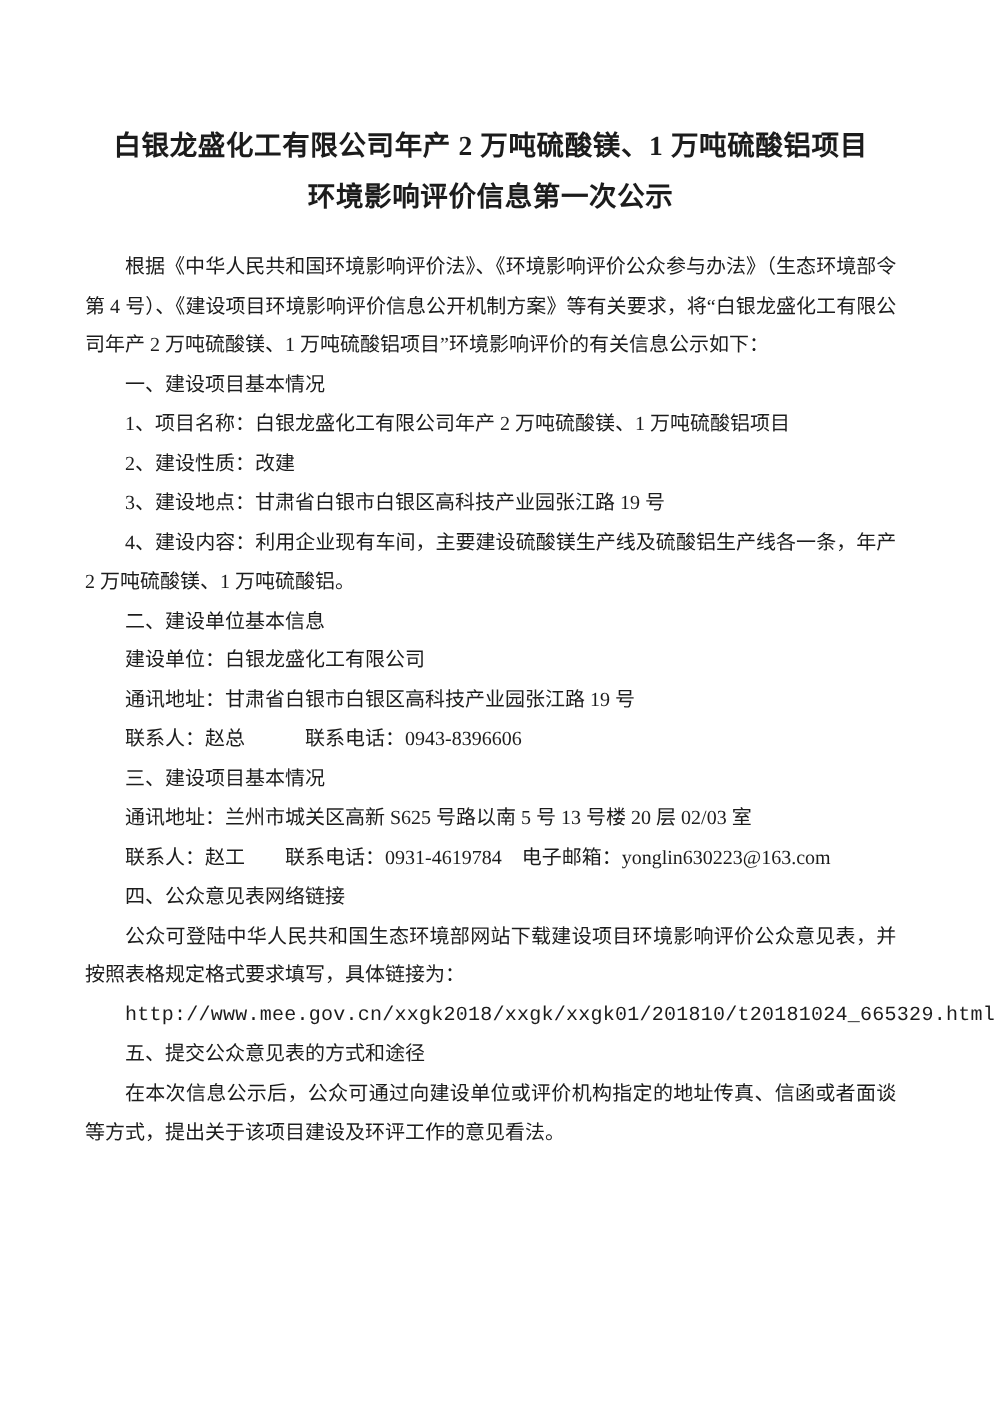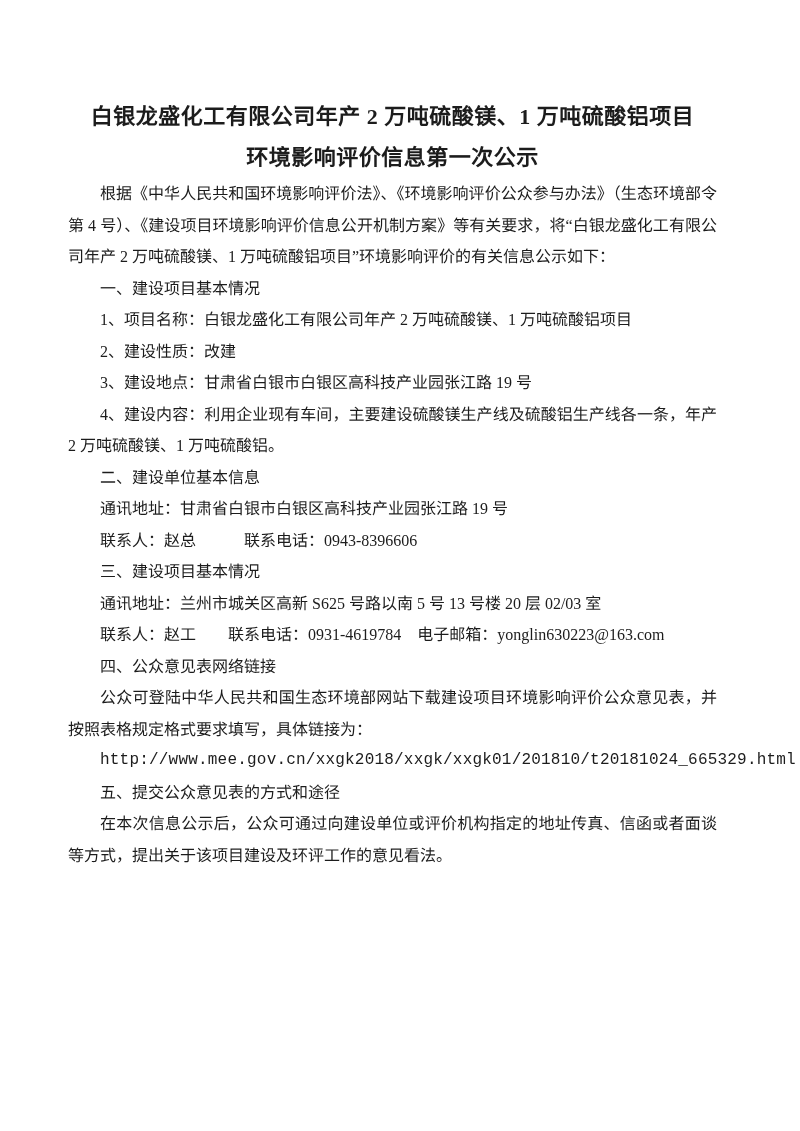--- a/index.html
+++ b/index.html
@@ -29,21 +29,21 @@
     font-size: 16px;
     line-height: 31.5px;
   }
   .para {
     margin: 0;
     text-indent: 2em;
     text-align: justify;
     white-space: pre-wrap;
   }
   .para.first-after-title {
-    margin-top: 0;
+    margin-top: 20px;
   }
   .heading-bold {
     font-weight: normal;
   }
   .url-line {
     letter-spacing: 0.2px;
     font-family: Liberation Mono, monospace;
   }
 </style>
 </head>
@@ -60,20 +60,21 @@
 
     <p class="para first-after-title">根据《中华人民共和国环境影响评价法》、《环境影响评价公众参与办法》（生态环境部令第 4 号）、《建设项目环境影响评价信息公开机制方案》等有关要求，将“白银龙盛化工有限公司年产 2 万吨硫酸镁、1 万吨硫酸铝项目”环境影响评价的有关信息公示如下：</p>
 
     <p class="para heading-bold">一、建设项目基本情况</p>
     <p class="para">1、项目名称：白银龙盛化工有限公司年产 2 万吨硫酸镁、1 万吨硫酸铝项目</p>
     <p class="para">2、建设性质：改建</p>
     <p class="para">3、建设地点：甘肃省白银市白银区高科技产业园张江路 19 号</p>
     <p class="para">4、建设内容：利用企业现有车间，主要建设硫酸镁生产线及硫酸铝生产线各一条，年产 2 万吨硫酸镁、1 万吨硫酸铝。</p>
 
     <p class="para heading-bold">二、建设单位基本信息</p>
+    <p class="para">建设单位：白银龙盛化工有限公司</p>
     <p class="para">通讯地址：甘肃省白银市白银区高科技产业园张江路 19 号</p>
     <p class="para">联系人：赵总　　　联系电话：0943-8396606</p>
 
     <p class="para heading-bold">三、建设项目基本情况</p>
     <p class="para">通讯地址：兰州市城关区高新 S625 号路以南 5 号 13 号楼 20 层 02/03 室</p>
     <p class="para">联系人：赵工　　联系电话：0931-4619784　电子邮箱：yonglin630223@163.com</p>
 
     <p class="para">四、公众意见表网络链接</p>
     <p class="para">公众可登陆中华人民共和国生态环境部网站下载建设项目环境影响评价公众意见表，并按照表格规定格式要求填写，具体链接为：</p>
     <p class="para url-line">http://www.mee.gov.cn/xxgk2018/xxgk/xxgk01/201810/t20181024_665329.html</p>

